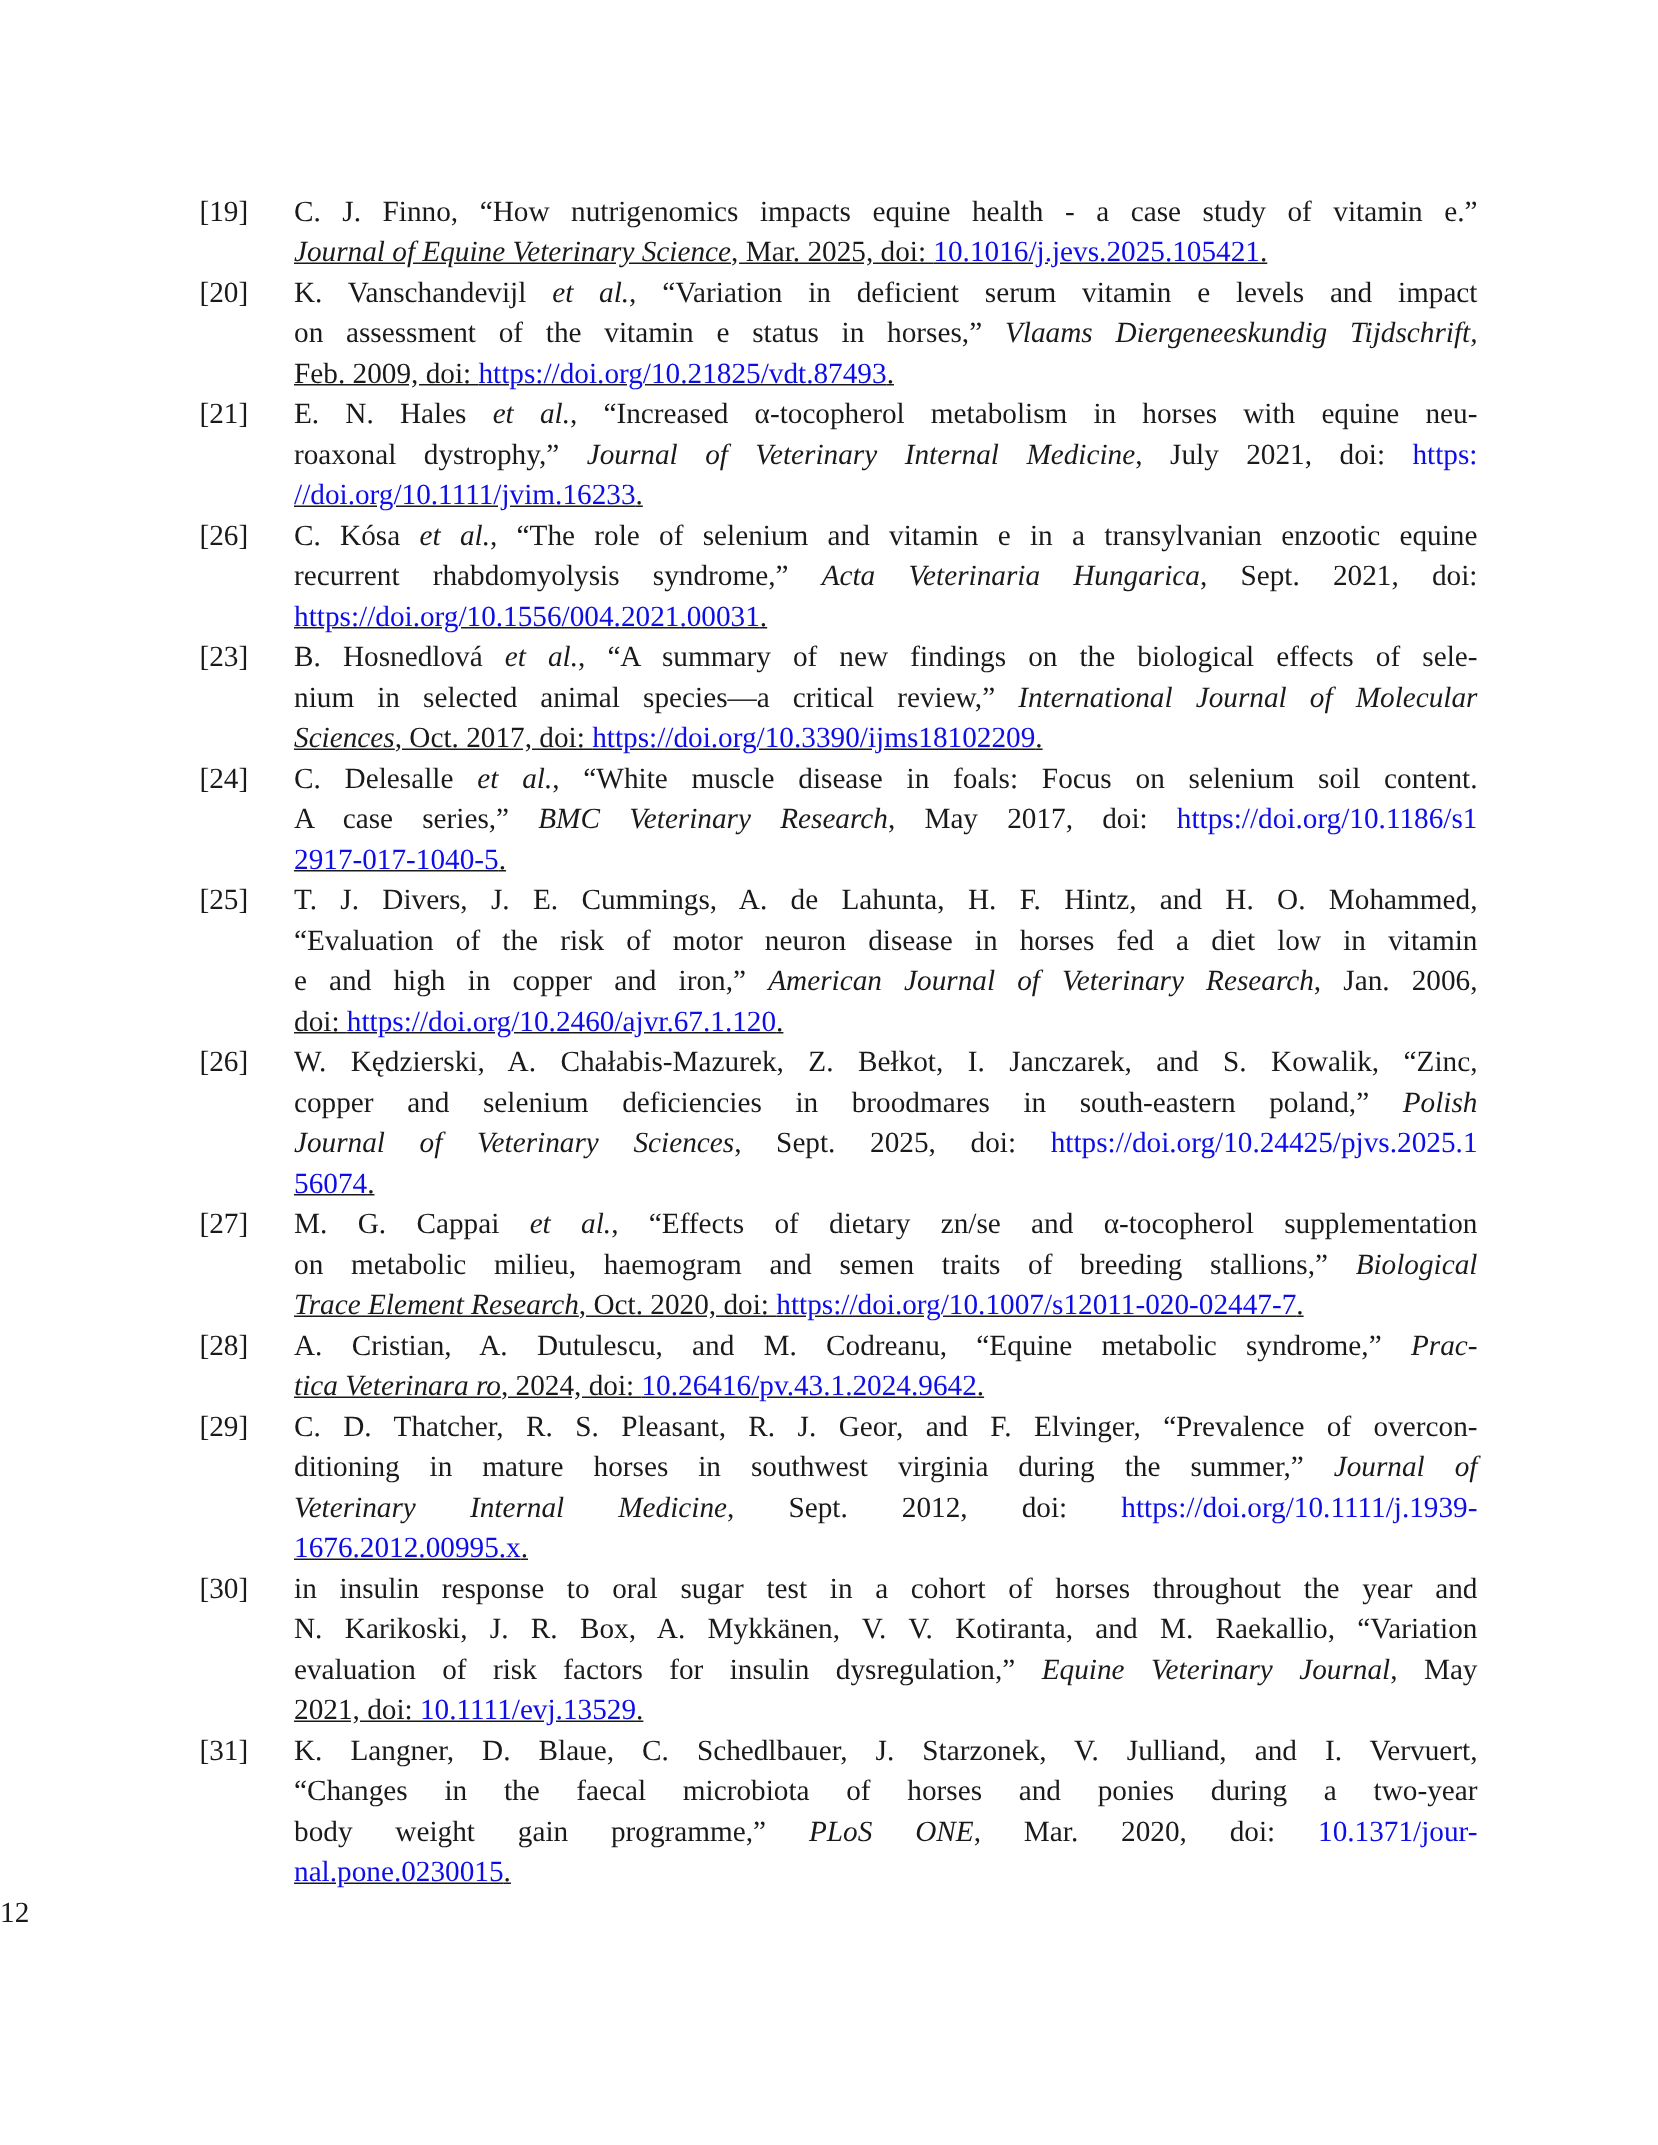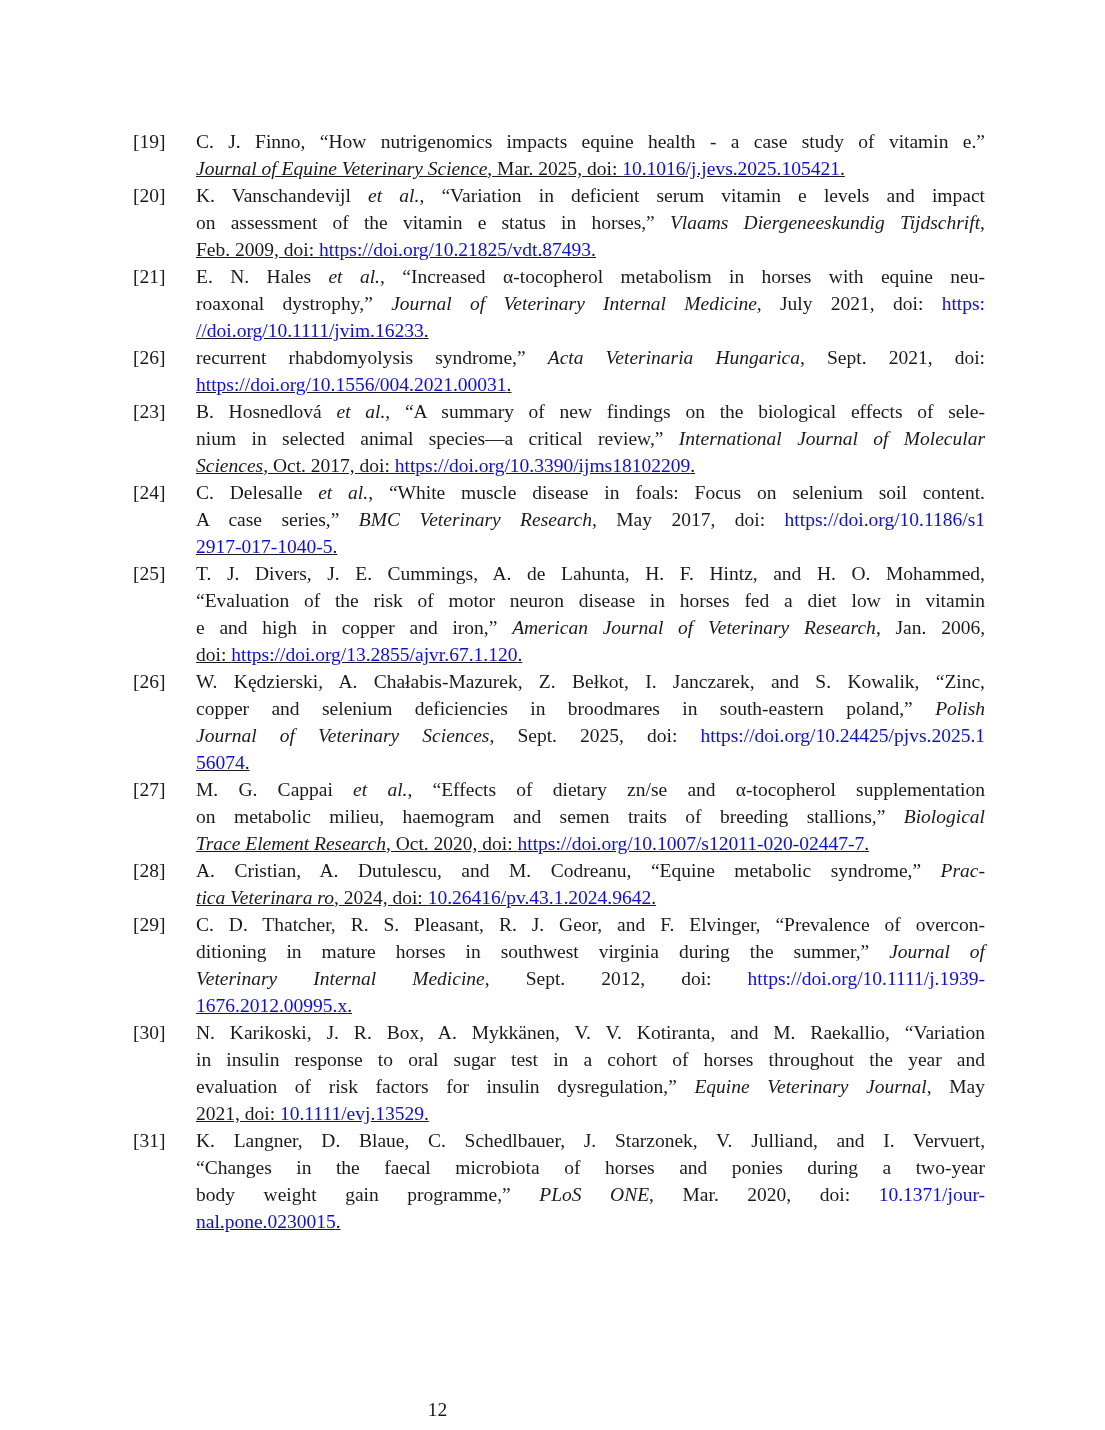--- a/index.html
+++ b/index.html
@@ -24,23 +24,23 @@
   .ref-line { text-align: justify; text-align-last: justify; }
   .ref-line.last { text-align-last: left; text-decoration: underline; }
   em.journal { font-style: italic; }
   a.doi-link {
     color: var(--link-color, #0d0de8);
     text-decoration: none;
     cursor: pointer;
   }
   .page-footer {
     position: absolute;
-    top: 1396px; left: 0;
+    top: 1262px; left: 0;
     width: 875px;
-    text-align: center;
+    text-align: left;
     font-size: 19.5px;
     line-height: 27px;
   }
 </style>
 </head>
 <body style="background: rgb(255, 255, 255); color: rgb(26, 26, 26);">
 
 <div class="page">
   <main class="ref-list">
       <div class="ref">
@@ -62,20 +62,21 @@
         <span class="ref-label">[21]</span>
         <div class="ref-body">
           <div class="ref-line"><span>E. N. Hales </span><em class="journal">et al.</em><span>, “Increased α-tocopherol metabolism in horses with equine neu-</span></div>
           <div class="ref-line"><span>roaxonal dystrophy,” </span><em class="journal">Journal of Veterinary Internal Medicine</em><span>, July 2021, doi: </span><a class="doi-link">https:</a></div>
           <div class="ref-line last"><a class="doi-link">//doi.org/10.1111/jvim.16233</a><span>.</span></div>
         </div>
       </div>
       <div class="ref">
         <span class="ref-label">[26]</span>
         <div class="ref-body">
+          <div class="ref-line"><span>C. Kósa </span><em class="journal">et al.</em><span>, “The role of selenium and vitamin e in a transylvanian enzootic equine</span></div>
           <div class="ref-line"><span>recurrent rhabdomyolysis syndrome,” </span><em class="journal">Acta Veterinaria Hungarica</em><span>, Sept. 2021, doi:</span></div>
           <div class="ref-line last"><a class="doi-link">https://doi.org/10.1556/004.2021.00031</a><span>.</span></div>
         </div>
       </div>
       <div class="ref">
         <span class="ref-label">[23]</span>
         <div class="ref-body">
           <div class="ref-line"><span>B. Hosnedlová </span><em class="journal">et al.</em><span>, “A summary of new findings on the biological effects of sele-</span></div>
           <div class="ref-line"><span>nium in selected animal species—a critical review,” </span><em class="journal">International Journal of Molecular</em></div>
           <div class="ref-line last"><em class="journal">Sciences</em><span>, Oct. 2017, doi: </span><a class="doi-link">https://doi.org/10.3390/ijms18102209</a><span>.</span></div>
@@ -88,21 +89,21 @@
           <div class="ref-line"><span>A case series,” </span><em class="journal">BMC Veterinary Research</em><span>, May 2017, doi: </span><a class="doi-link">https://doi.org/10.1186/s1</a></div>
           <div class="ref-line last"><a class="doi-link">2917-017-1040-5</a><span>.</span></div>
         </div>
       </div>
       <div class="ref">
         <span class="ref-label">[25]</span>
         <div class="ref-body">
           <div class="ref-line"><span>T. J. Divers, J. E. Cummings, A. de Lahunta, H. F. Hintz, and H. O. Mohammed,</span></div>
           <div class="ref-line"><span>“Evaluation of the risk of motor neuron disease in horses fed a diet low in vitamin</span></div>
           <div class="ref-line"><span>e and high in copper and iron,” </span><em class="journal">American Journal of Veterinary Research</em><span>, Jan. 2006,</span></div>
-          <div class="ref-line last"><span>doi: </span><a class="doi-link">https://doi.org/13.2855/ajvr.67.1.120</a><span>.</span></div>
+          <div class="ref-line last"><span>doi: </span><a class="doi-link">https://doi.org/10.2460/ajvr.67.1.120</a><span>.</span></div>
         </div>
       </div>
       <div class="ref">
         <span class="ref-label">[26]</span>
         <div class="ref-body">
           <div class="ref-line"><span>W. Kędzierski, A. Chałabis-Mazurek, Z. Bełkot, I. Janczarek, and S. Kowalik, “Zinc,</span></div>
           <div class="ref-line"><span>copper and selenium deficiencies in broodmares in south-eastern poland,” </span><em class="journal">Polish</em></div>
           <div class="ref-line"><em class="journal">Journal of Veterinary Sciences</em><span>, Sept. 2025, doi: </span><a class="doi-link">https://doi.org/10.24425/pjvs.2025.1</a></div>
           <div class="ref-line last"><a class="doi-link">56074</a><span>.</span></div>
         </div>
@@ -127,22 +128,22 @@
         <div class="ref-body">
           <div class="ref-line"><span>C. D. Thatcher, R. S. Pleasant, R. J. Geor, and F. Elvinger, “Prevalence of overcon-</span></div>
           <div class="ref-line"><span>ditioning in mature horses in southwest virginia during the summer,” </span><em class="journal">Journal of</em></div>
           <div class="ref-line"><em class="journal">Veterinary Internal Medicine</em><span>, Sept. 2012, doi: </span><a class="doi-link">https://doi.org/10.1111/j.1939-</a></div>
           <div class="ref-line last"><a class="doi-link">1676.2012.00995.x</a><span>.</span></div>
         </div>
       </div>
       <div class="ref">
         <span class="ref-label">[30]</span>
         <div class="ref-body">
+          <div class="ref-line"><span>in insulin response to oral sugar test in a cohort of horses throughout the year and</span></div>
           <div class="ref-line"><span>N. Karikoski, J. R. Box, A. Mykkänen, V. V. Kotiranta, and M. Raekallio, “Variation</span></div>
-          <div class="ref-line"><span>in insulin response to oral sugar test in a cohort of horses throughout the year and</span></div>
           <div class="ref-line"><span>evaluation of risk factors for insulin dysregulation,” </span><em class="journal">Equine Veterinary Journal</em><span>, May</span></div>
           <div class="ref-line last"><span>2021, doi: </span><a class="doi-link">10.1111/evj.13529</a><span>.</span></div>
         </div>
       </div>
       <div class="ref">
         <span class="ref-label">[31]</span>
         <div class="ref-body">
           <div class="ref-line"><span>K. Langner, D. Blaue, C. Schedlbauer, J. Starzonek, V. Julliand, and I. Vervuert,</span></div>
           <div class="ref-line"><span>“Changes in the faecal microbiota of horses and ponies during a two-year</span></div>
           <div class="ref-line"><span>body weight gain programme,” </span><em class="journal">PLoS ONE</em><span>, Mar. 2020, doi: </span><a class="doi-link">10.1371/jour-</a></div>

